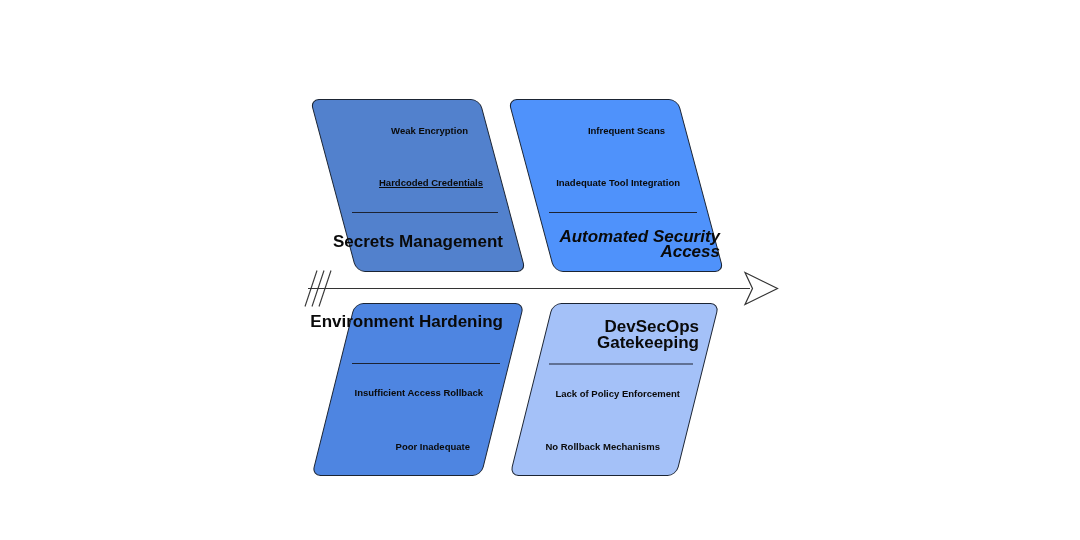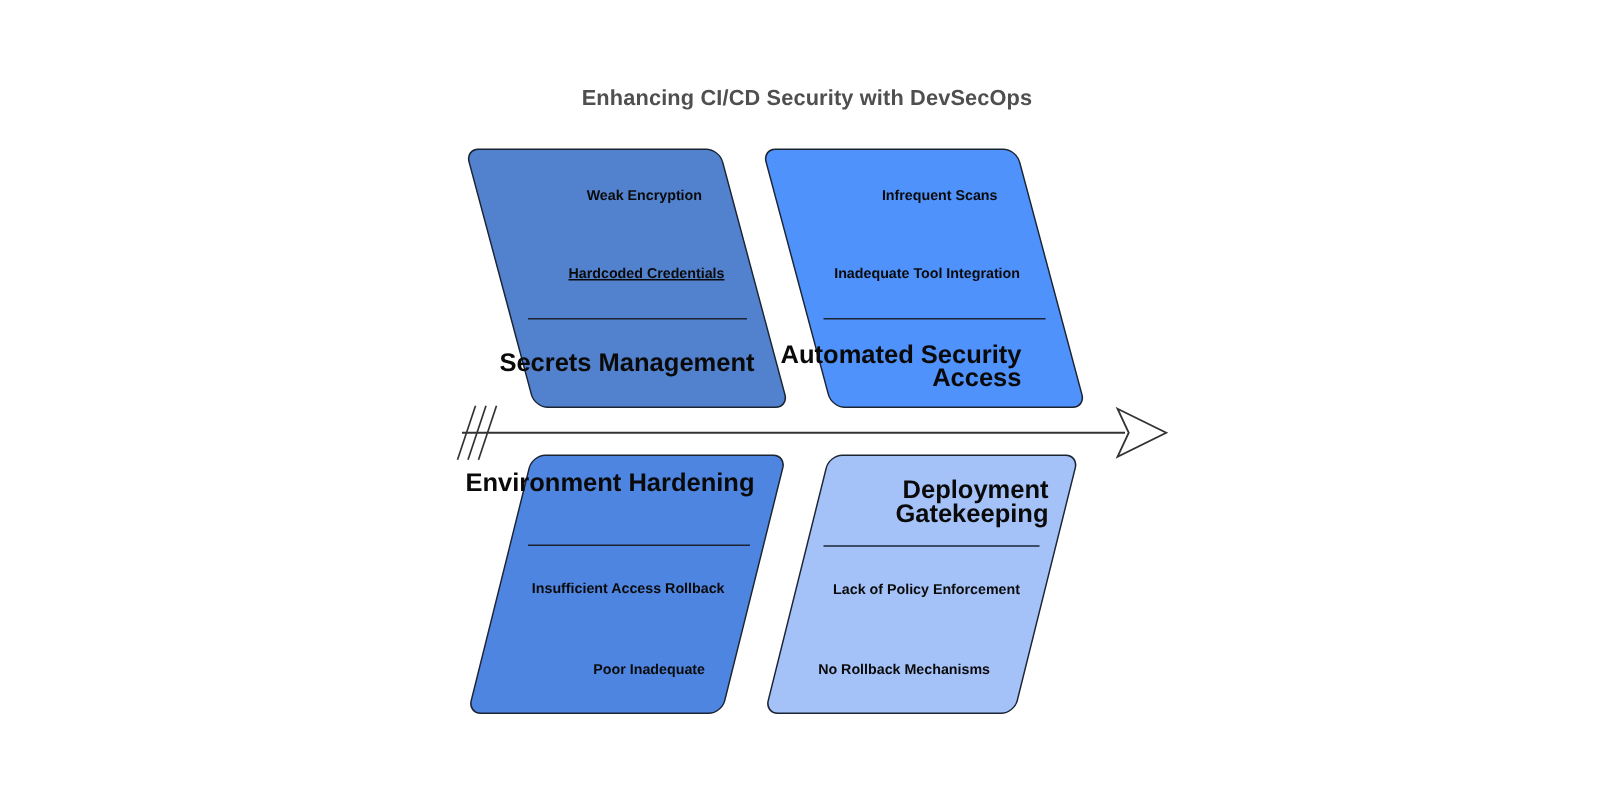--- a/index.html
+++ b/index.html
@@ -63,36 +63,35 @@
   }
   .branch-title .tline { white-space: nowrap; }
 
   
   #tl-c0 { top: 125px; right: 612px; }
   #tl-c1 { top: 177px; right: 597px; text-decoration: underline; }
   #tl-title { top: 234px; right: 577px; }
   
   #tr-c0 { top: 125px; right: 415px; }
   #tr-c1 { top: 177px; right: 400px; padding-left: 20px; }
-  #tr-title { top: 229px; right: 399px; line-height: 15px; }
+  #tr-title { top: 229px; right: 360px; line-height: 15px; font-style: italic; }
   
   #bl-title { top: 314px; right: 577px; margin-left: 28px; }
   #bl-c0 { top: 387px; right: 597px; }
   #bl-c1 { top: 441px; right: 610px; }
   
   #br-title { top: 319px; right: 381px; line-height: 16px; }
   #br-c0 { top: 388px; right: 400px; }
   #br-c1 { top: 441px; right: 420px; }
 </style>
 </head>
 <body>
 
 <div class="canvas">
 
-  <div class="main-title">Enhancing CI/CD Security with DevSecOps</div>
 
   <div class="shape" id="shape-tl" style="background-color: rgb(82, 129, 205);"></div>
   <div class="shape" id="shape-tr" style="background-color: rgb(79, 146, 251);"></div>
   <div class="shape" id="shape-bl" style="background-color: rgb(78, 133, 225);"></div>
   <div class="shape" id="shape-br" style="background-color: rgb(164, 193, 248);"></div>
 
   <svg id="overlay" viewBox="0 0 1080 540">
     <line x1="308" y1="288.5" x2="750" y2="288.5" stroke="#333333" stroke-width="1.2"></line>
     <g stroke="#333333" stroke-width="1.1" fill="none">
       <polyline points="317,270.5 311,288.5 305,306.5"></polyline>
@@ -121,19 +120,19 @@
     <div class="tline">Access</div>
   </div>
 
   <div class="branch-title" id="bl-title">
     <div class="tline">Environment Hardening</div>
   </div>
   <div class="cause" id="bl-c0">Insufficient Access Rollback</div>
   <div class="cause" id="bl-c1">Poor Inadequate</div>
 
   <div class="branch-title" id="br-title">
-    <div class="tline">Deployment</div>
+    <div class="tline">DevSecOps</div>
     <div class="tline">Gatekeeping</div>
   </div>
   <div class="cause" id="br-c0">Lack of Policy Enforcement</div>
   <div class="cause" id="br-c1">No Rollback Mechanisms</div>
 
 </div>
 
 </body></html>

